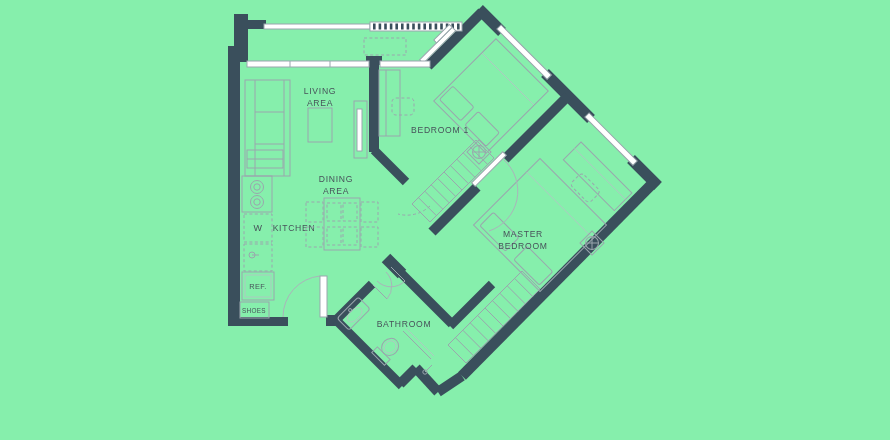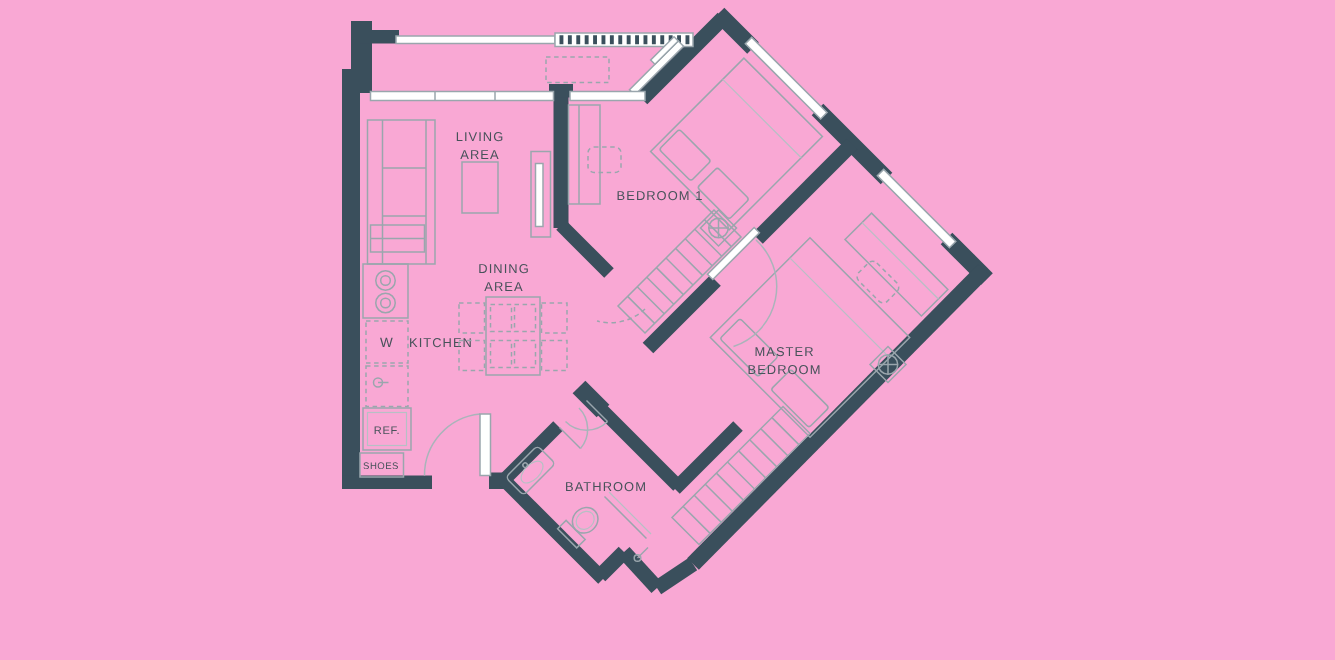--- a/index.html
+++ b/index.html
@@ -1,16 +1,16 @@
 <!DOCTYPE html>
 <html><head>
 <meta charset="utf-8">
 <style>
   html,body{margin:0;padding:0;background:#ffffff;}
-  .stage{width:890px;height:440px;position:relative;background:#f9a8d4;overflow:hidden;}
+  .stage{width:890px;height:440px;position:relative;background:#86efac;overflow:hidden;}
   svg{display:block;}
   .wall{fill:#3a4f5c;}
   .wl{stroke:#3a4f5c;fill:none;}
   .tn{stroke:#9aa6ad;stroke-width:1;fill:none;}
   .tw{stroke:#9aa6ad;stroke-width:1;fill:#ffffff;}
   .tl{stroke:#b7c0c5;stroke-width:0.8;fill:none;}
   .dsh{stroke:#9aa6ad;stroke-width:1;fill:none;stroke-dasharray:3 2.4;}
   .arc{stroke:#aab4ba;stroke-width:1;fill:none;}
   .lbl{font-family:"Liberation Sans",sans-serif;font-size:8.6px;fill:#47525a;letter-spacing:0.7px;text-anchor:middle;}
   .lbl-w{font-size:9px;}

